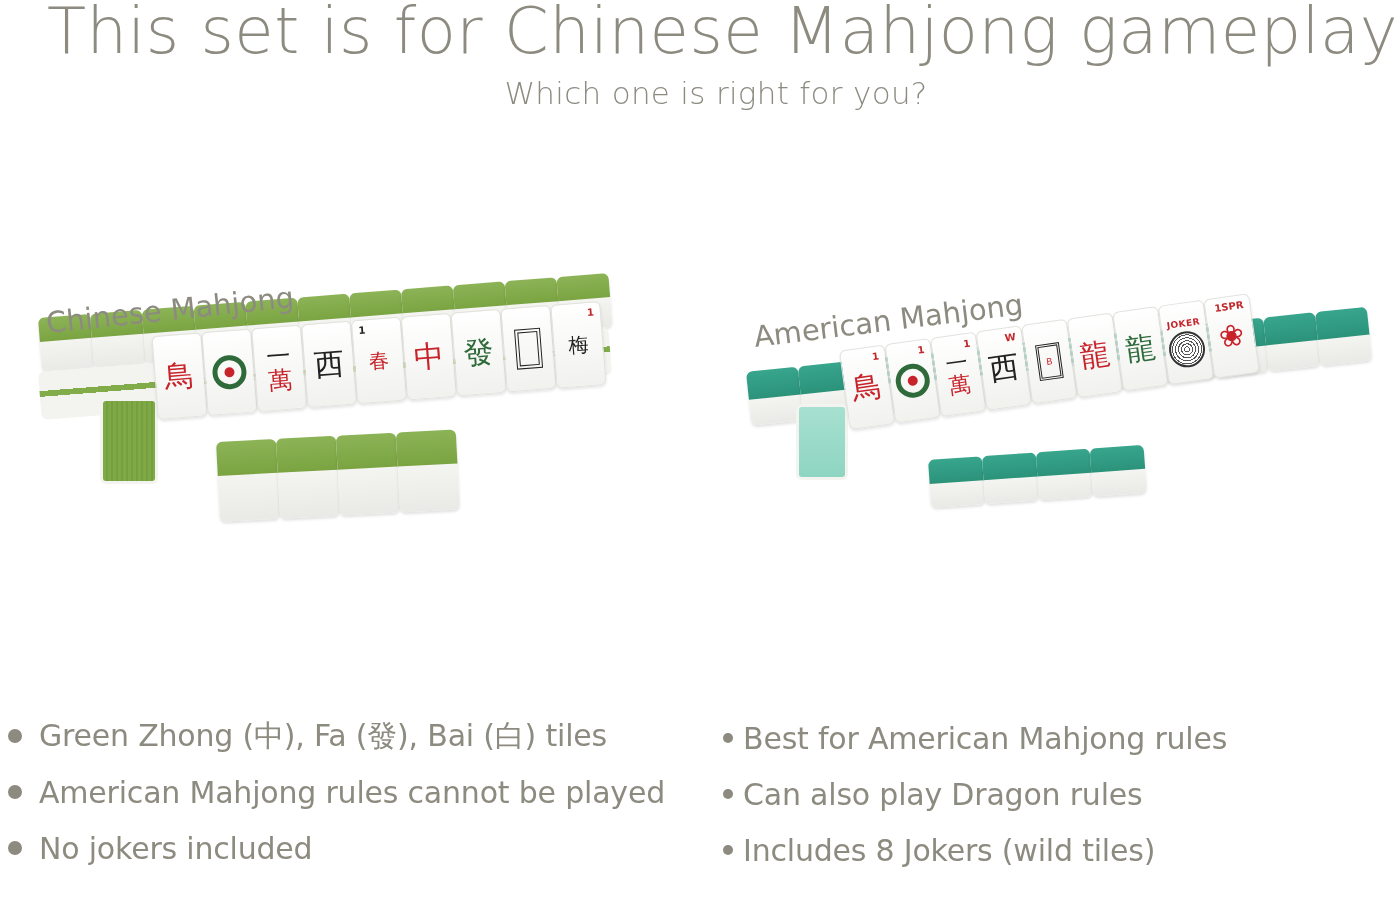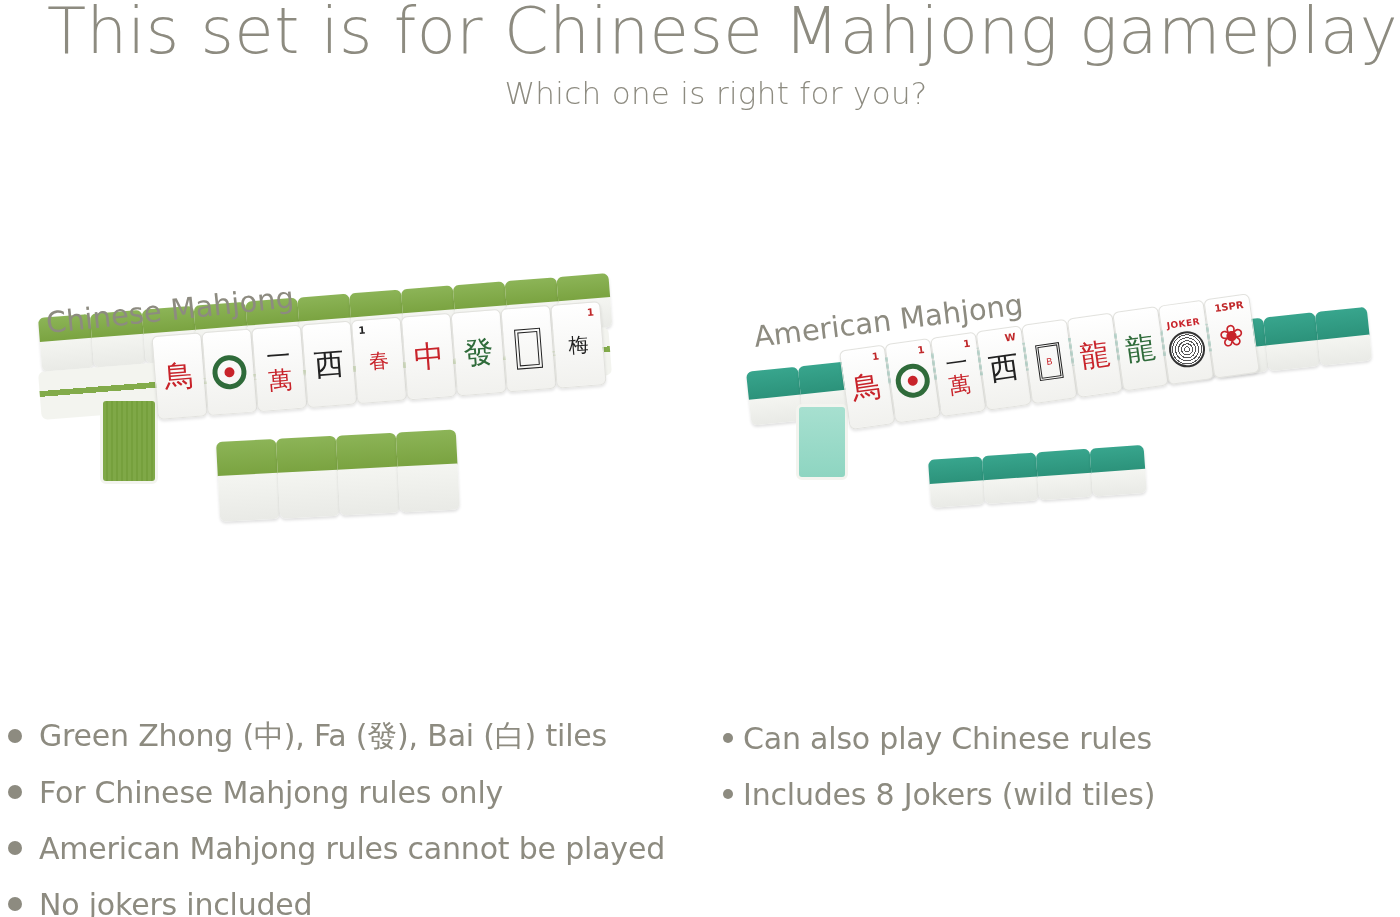--- a/index.html
+++ b/index.html
@@ -307,34 +307,34 @@
   </div>
 </div>
 
 <ul class="list list-cn">
   <li>
       <span class="dot"></span>
       <span>Green Zhong (中), Fa (發), Bai (白) tiles</span>
     </li>
   <li>
       <span class="dot"></span>
-      <span>For Chinese Mahjong rules only</span>
-    </li>
-  <li>
-      <span class="dot"></span>
       <span>American Mahjong rules cannot be played</span>
     </li>
   <li>
       <span class="dot"></span>
       <span>No jokers included</span>
     </li>
 </ul>
 
 <ul class="list list-am">
   <li>
       <span class="dot"></span>
-      <span>Can also play Chinese rules</span>
+      <span>Best for American Mahjong rules</span>
+    </li>
+  <li>
+      <span class="dot"></span>
+      <span>Can also play Dragon rules</span>
     </li>
   <li>
       <span class="dot"></span>
       <span>Includes 8 Jokers (wild tiles)</span>
     </li>
 </ul>
 
 </body></html>

